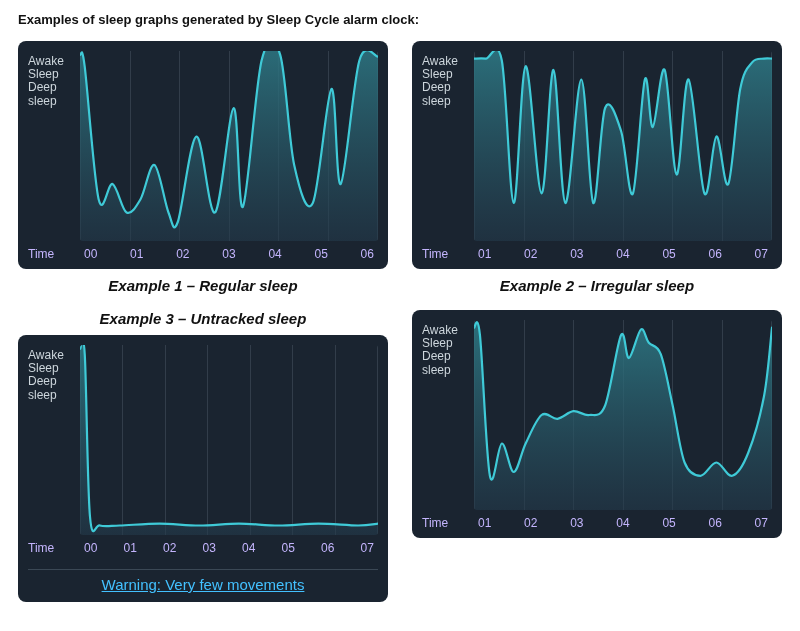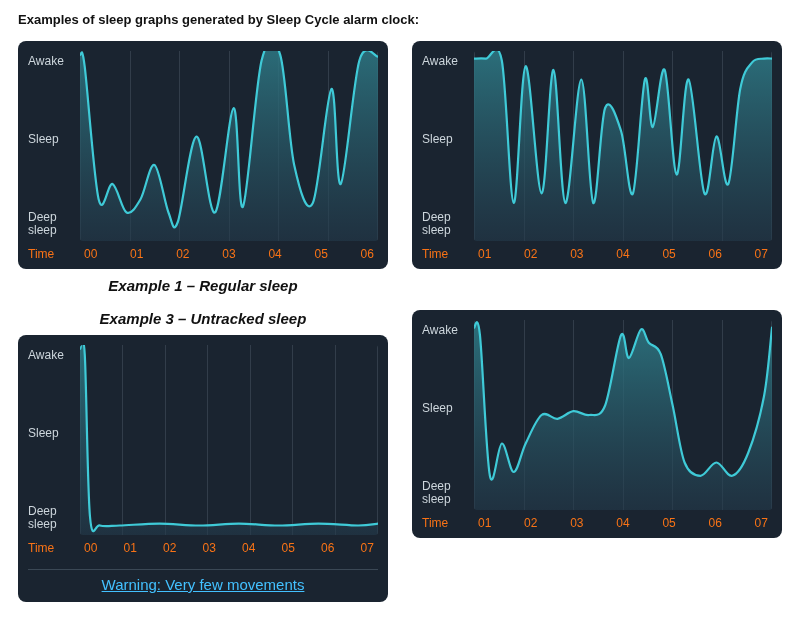--- a/index.html
+++ b/index.html
@@ -30,21 +30,21 @@
     position: relative;
   }
   .chart-body {
     display: flex;
     align-items: stretch;
     height: 190px;
   }
   .y-axis {
     display: flex;
     flex-direction: column;
-    justify-content: space-between;
+    justify-content: flex-start;
     width: 52px;
     padding: 4px 6px 4px 0;
     color: #cdd6dc;
     font-size: 12px;
     line-height: 1.1;
   }
   .y-axis .tick { white-space: pre-line; }
   .plot-wrap {
     flex: 1;
     display: flex;
@@ -71,21 +71,21 @@
   svg.curve {
     position: absolute;
     inset: 0;
     width: 100%;
     height: 100%;
   }
   .x-axis {
     display: flex;
     align-items: center;
     padding-top: 6px;
-    color: #f97316;
+    color: #c4b5fd;
     font-size: 12px;
   }
   .x-label {
     width: 52px;
     padding-right: 6px;
   }
   .x-ticks {
     flex: 1;
     display: flex;
     justify-content: space-between;
@@ -207,20 +207,21 @@
             <span>01</span>
             <span>02</span>
             <span>03</span>
             <span>04</span>
             <span>05</span>
             <span>06</span>
             <span>07</span>
           </div>
       </div>
     </div>
+    <div class="caption">Example 2 – Irregular sleep</div>
   </div>
 
   <div class="cell">
     <div class="caption top">Example 3 – Untracked sleep</div>
     <div class="chart-card">
       <div class="chart-body">
         <div class="y-axis">
           <div class="tick">Awake</div>
           <div class="tick">Sleep</div>
           <div class="tick">Deep

